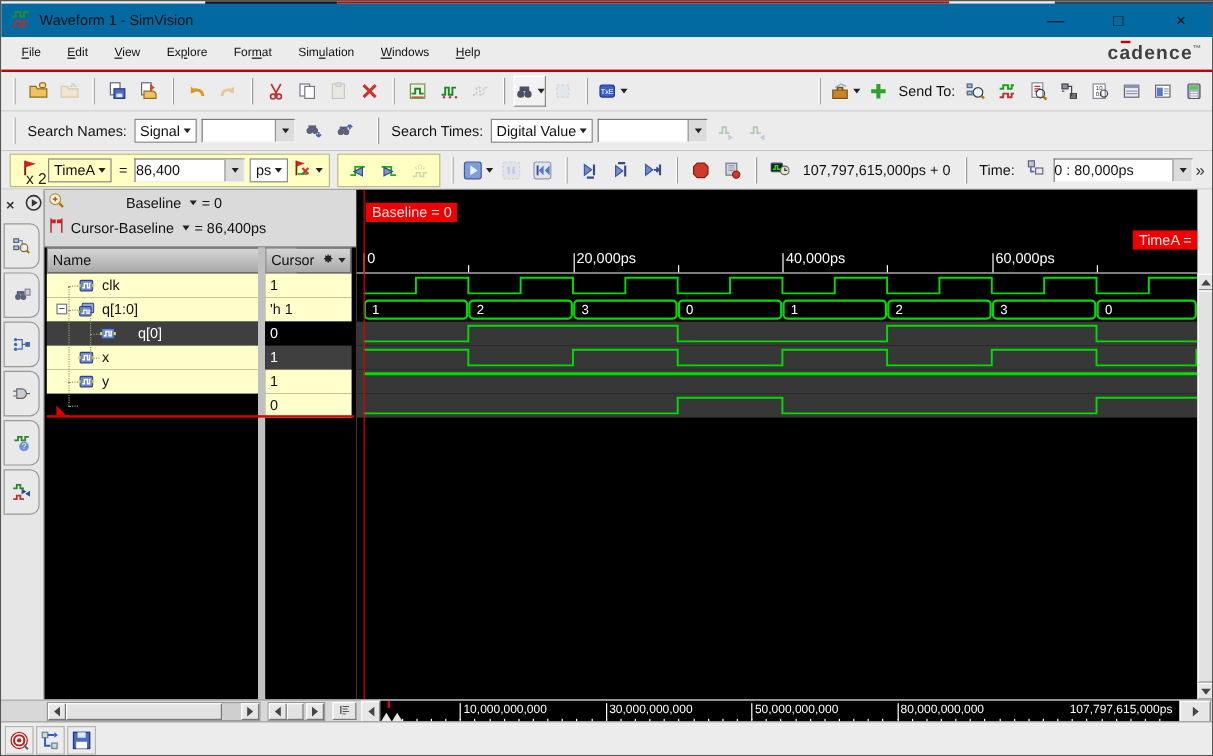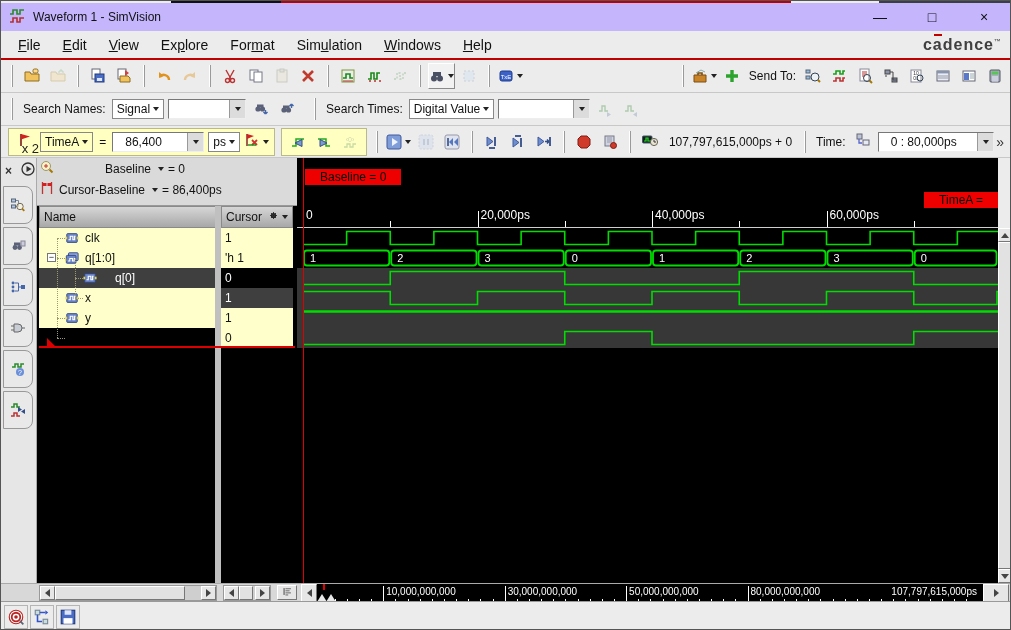--- a/index.html
+++ b/index.html
@@ -1,45 +1,45 @@
 <!DOCTYPE html>
 <html><head>
 <meta charset="utf-8">
 <style>
 *{margin:0;padding:0;box-sizing:border-box}
 body{font-family:"Liberation Sans",sans-serif;font-size:12px;color:#111;background:#888}
 #root{position:relative;width:1011px;height:630px;background:#ececec;overflow:hidden;border:1px solid #555}
 .abs{position:absolute}
 
-#titlebar{left:0;top:2px;width:1011px;height:28px;background:#c4b5fd;display:flex;align-items:center;padding:0 8px}
+#titlebar{left:0;top:2px;width:1011px;height:28px;background:#0369a1;display:flex;align-items:center;padding:0 8px}
 #titlebar .ttl{margin-left:8px;font-size:12px}
 .winbtn{width:40px;height:22px;display:flex;align-items:center;justify-content:center;font-size:14px;color:#111}
 #winbtns{margin-left:auto;display:flex;gap:12px}
 #menubar{left:0;top:30px;width:1011px;height:27px;background:#ececec;display:flex;align-items:center;padding-left:6px}
-.menuitem{padding:4px 11px;font-size:14px}
+.menuitem{padding:4px 11px;font-size:10px}
 #brand{margin-left:auto;margin-right:10px;font-size:16px;font-weight:bold;letter-spacing:1px;color:#404040;position:relative}
 #brand .mac{position:relative}
 #brand .mac:before{content:"";position:absolute;left:1px;right:1px;top:-2px;height:2px;background:#c00000}
 #brand sup{font-size:7px;color:#666}
 #redline{left:0;top:57px;width:1011px;height:2px;background:#c00000}
 
 .tbar{left:0;width:1011px;background:#ececec;display:flex;align-items:center;border-bottom:1px solid #c8c8c8;padding-left:4px}
 #tb1{top:59px;height:33px}
 #tb2{top:92px;height:33px}
 #tb3{top:125px;height:32px}
 .grip{width:2px;height:22px;border-left:1px solid #fff;border-right:1px solid #9a9a9a;margin:0 6px;flex:0 0 auto}
 .tbtn{display:inline-flex;align-items:center;justify-content:center;min-width:24px;height:26px;margin:0 1px;position:relative;border:1px solid transparent}
 .tbtn.raised{border:1px solid;border-color:#fff #8a8a8a #8a8a8a #fff;background:#f2f2f2}
 .disabled{opacity:.4}
 .caret{width:0;height:0;border-left:3.5px solid transparent;border-right:3.5px solid transparent;border-top:4px solid #222;display:inline-block;margin-left:3px}
 .lbl{margin:0 4px;white-space:nowrap}
 .sel{display:inline-flex;align-items:center;height:20px;background:#fff;border:1px solid #888;padding:0 4px;margin:0 2px;white-space:nowrap}
 .sel.yellow{background:#ffffc2}
 .combo{display:inline-flex;align-items:center;height:20px;background:#fff;border:1px solid;border-color:#777 #eee #eee #777;margin:0 2px}
-.combo .cval{padding:0 12px;white-space:nowrap}
+.combo .cval{padding:0 0;white-space:nowrap}
 .combo .dd{margin-left:auto;width:16px;height:18px;background:#dcdcdc;border-left:1px solid #999;display:flex;align-items:center;justify-content:center}
 .combo .dd .caret{margin:0}
 .w78{width:78px}.w92{width:92px}.w120{width:126px}
 .ygroup{background:#ffffc2;border:1px solid #b9b98a;display:flex;align-items:center;height:28px;padding:0 3px;margin:0 3px}
 .sub{position:absolute;bottom:-2px;right:-3px;font-size:13px;color:#222}
 .simtime{margin:0 6px;white-space:nowrap}
 .overflow{margin-left:auto;margin-right:8px;font-size:14px;color:#333}
 #tabstrip{left:0;top:157px;width:36px;height:425px;background:#e6e6e6;border-right:1px solid #aaa}
 #paneltop{display:flex;align-items:center;gap:8px;padding:3px 4px;color:#333}
 .tab{width:30px;height:38px;margin:3px 0 3px 2px;border:1px solid #999;border-radius:0 8px 8px 0;background:#e9e9e9;display:flex;align-items:center;justify-content:center}
@@ -59,21 +59,21 @@
 .curcell.sels{background:#3f3f3f;color:#fff}
 .expander{position:absolute;width:9px;height:9px;background:#fff;border:1px solid #777;font-size:9px;line-height:7px;text-align:center;color:#111}
 .sigicon{position:absolute;top:3px}
 .signame{position:absolute;top:3px}
 .dotline{position:absolute;border-left:1px dotted #9a9a72;width:0}
 .dotstub{position:absolute;border-top:1px dotted #9a9a72;height:0}
 #insline{position:absolute;left:2px;top:188px;width:256px;height:2px;background:#dd0000}
 #instri{position:absolute;left:10px;top:180px;width:0;height:0;border-bottom:8px solid #dd0000;border-right:8px solid transparent}
 
 #wavepanel{left:296px;top:157px;width:701px;height:425px;background:#000;overflow:hidden}
-.redtag{position:absolute;background:#ee0000;color:#000000;padding:1px 15px;font-size:12px;white-space:nowrap}
+.redtag{position:absolute;background:#ee0000;color:#e5e5e5;padding:1px 5px;font-size:12px;white-space:nowrap}
 #timeline{position:absolute;left:0;top:48px;width:701px;height:22px;border-bottom:1px solid #cfcfcf;color:#fff}
 .tick{position:absolute;bottom:0;width:1px;background:#fff}
 .ticklabel{position:absolute;top:2px;font-size:12px;color:#fff;white-space:nowrap}
 #wavesvg{position:absolute;left:0;top:70px}
 #baseline-line{position:absolute;left:6px;top:0;width:1px;height:425px;background:#e00000}
 
 #vscroll{left:997px;top:157px;width:14px;height:425px;background:#ececec}
 .sbtn{position:relative;background:#e6e6e6;border:1px solid;border-color:#fff #777 #777 #fff;display:flex;align-items:center;justify-content:center}
 .sthumb{background:#e2e2e2;border:1px solid;border-color:#fff #777 #777 #fff}
 .tri{width:0;height:0;display:inline-block}

